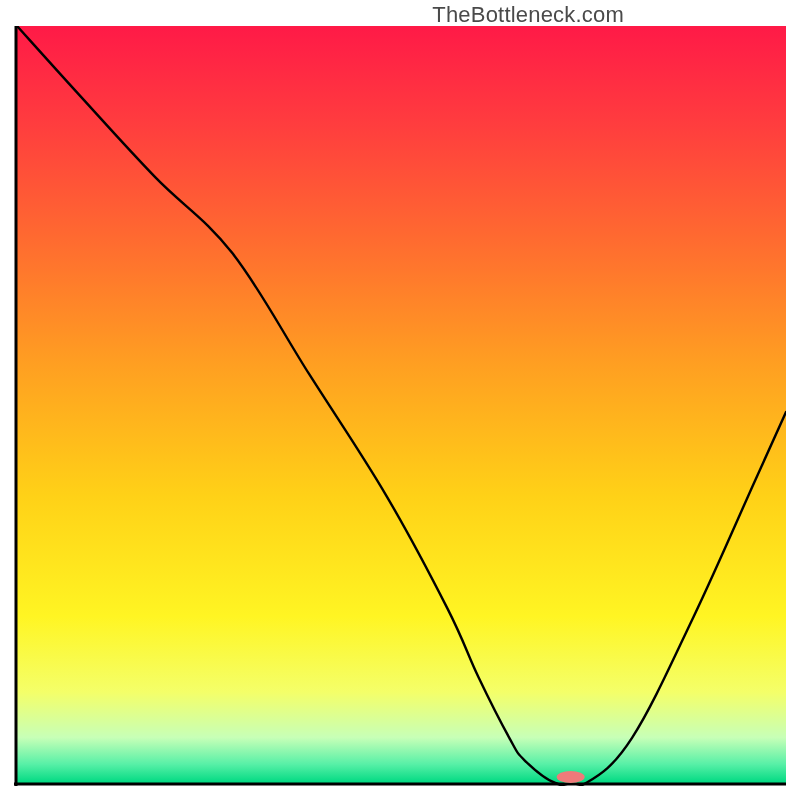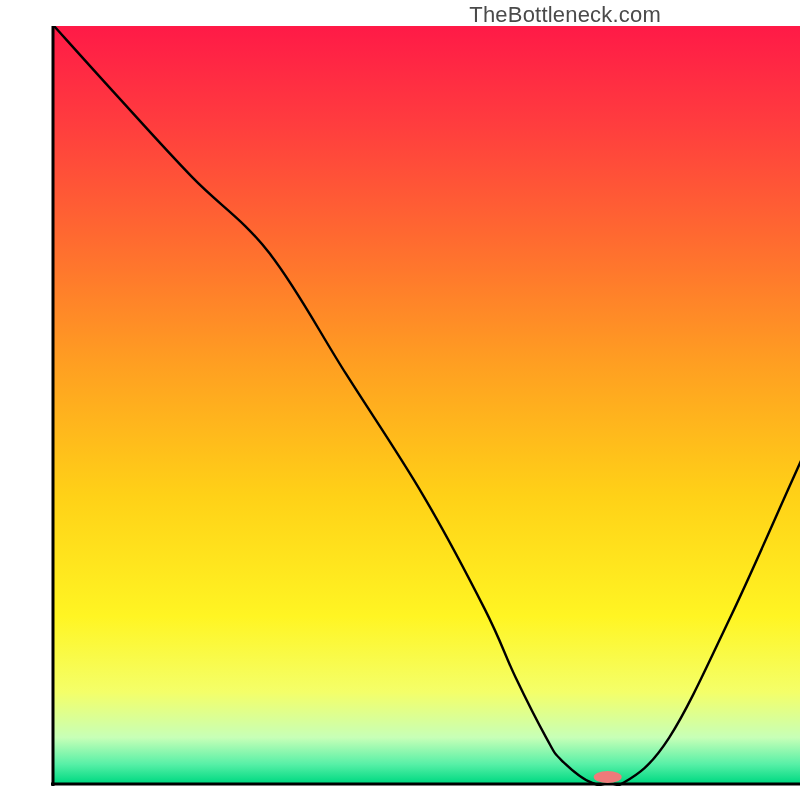--- a/index.html
+++ b/index.html
@@ -8,21 +8,20 @@
     width: 800px;
     height: 800px;
     overflow: hidden;
     background: #ffffff;
     font-family: Arial, Helvetica, sans-serif;
   }
   .stage {
     position: relative;
     width: 636px;
     height: 800px;
-    margin-left: 37px;
   }
   .watermark {
     position: absolute;
     top: 2px;
     right: 12px;
     font-size: 22px;
     font-weight: 500;
     color: #4a4a4a;
     letter-spacing: 0.2px;
     z-index: 10;

